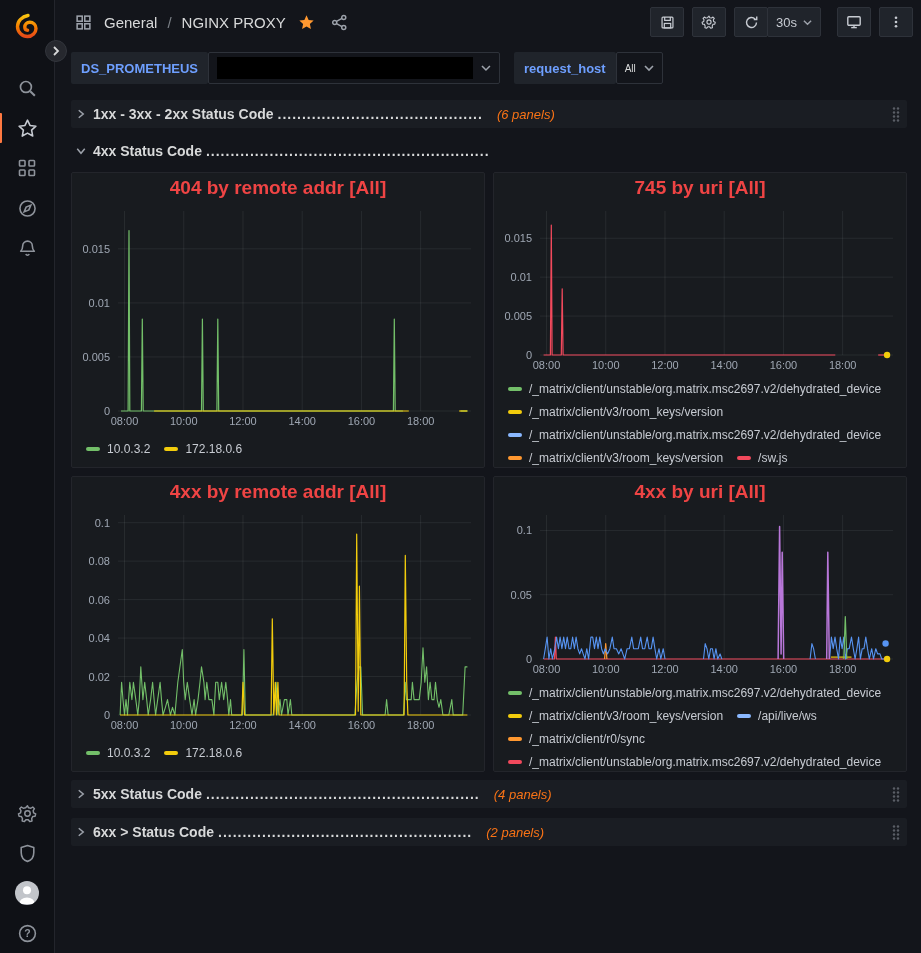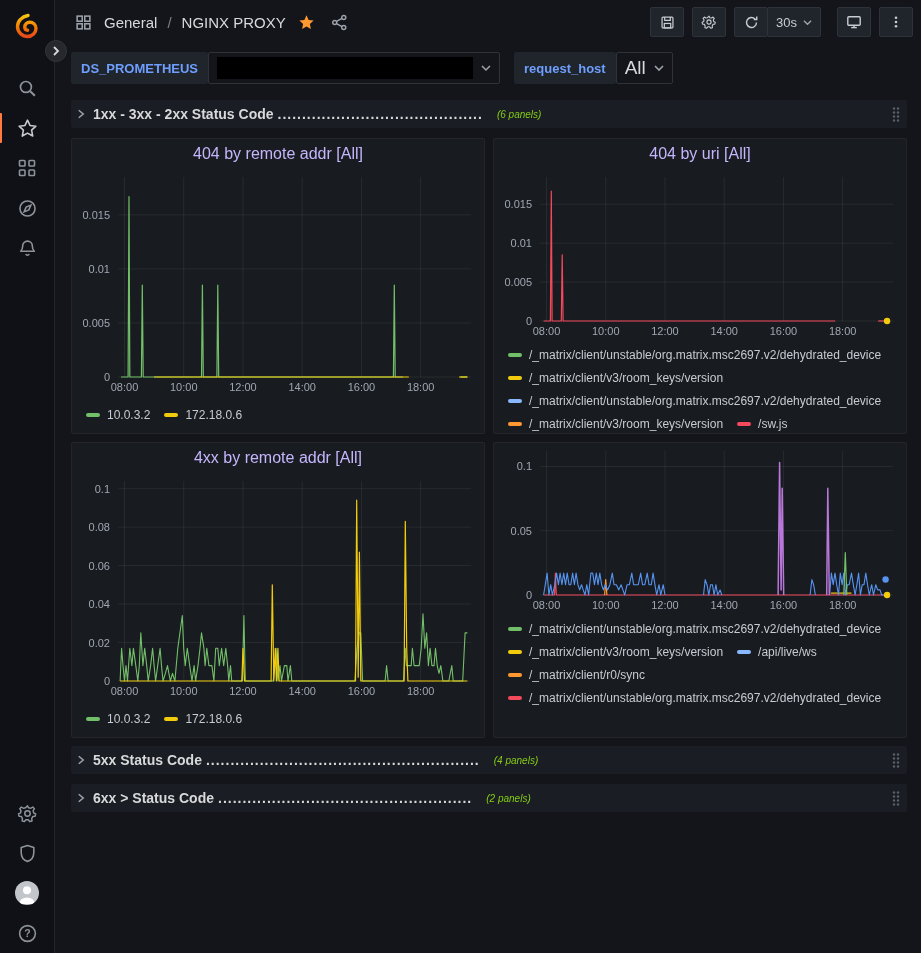--- a/index.html
+++ b/index.html
@@ -34,38 +34,38 @@
   .tz{color:#ff9830;font-size:11px;font-weight:700;}
   .chev{color:#9da2ab;font-size:10px;}
   
   .submenu{display:flex;align-items:center;padding:8px 8px 12px 16px;}
   .var-label{height:32px;display:flex;align-items:center;padding:0 10px;background:#20242b;
     border-radius:2px;color:#6e9fff;font-size:13px;font-weight:600;cursor:pointer;}
   .var-value{height:32px;display:flex;align-items:center;border:1px solid #2e323a;border-radius:2px;
     background:#13151b;padding:0 8px;gap:8px;cursor:pointer;}
   .redacted{width:258px;height:22px;background:#000;}
   .var-sp{width:14px;}
-  .all-value{color:#d8d9da;font-size:19px;}
+  .all-value{color:#d8d9da;font-size:10px;}
   
   .dash-body{padding:2px 14px 0 16px;}
   .row-header{display:flex;align-items:center;height:28px;margin:2px 0 10px 0;color:#d8d9da;
     font-size:14px;font-weight:700;cursor:pointer;}
   .row-header.collapsed{background:#1a1d23;border-radius:2px;padding:0 6px 0 4px;}
   .row-header.expanded{background:transparent;height:26px;margin-bottom:8px;padding:0 6px 0 4px;}
   .row-chev{color:#9da2ab;margin-right:6px;display:flex;align-items:center;}
   .row-chev.down svg{transform:rotate(90deg);}
   .row-leader{font-weight:700;letter-spacing:1px;margin-left:4px;white-space:nowrap;overflow:hidden;}
-  .row-count{color:#84cc16;font-size:10px;font-style:italic;font-weight:400;margin-left:14px;white-space:nowrap;}
+  .row-count{color:#f97316;font-size:13px;font-style:italic;font-weight:400;margin-left:14px;white-space:nowrap;}
   .row-handle{margin-left:auto;color:#5a5e66;display:flex;align-items:center;cursor:grab;}
   
   .panel-grid{display:grid;grid-template-columns:1fr 1fr;gap:8px;margin-bottom:8px;}
   .panel{background:#181b1f;border:1px solid #23252b;border-radius:2px;height:296px;
     display:flex;flex-direction:column;overflow:hidden;}
-  .panel-title{height:30px;display:flex;align-items:center;justify-content:center;color:#c4b5fd;
-    font-size:16px;font-weight:400;cursor:pointer;flex:none;}
+  .panel-title{height:30px;display:flex;align-items:center;justify-content:center;color:#ef4444;
+    font-size:19px;font-weight:700;cursor:pointer;flex:none;}
   .chart{flex:none;position:relative;}
   .chart.tall{height:228px;}
   .chart.short{height:172px;}
   .legend{flex:1;overflow:hidden;display:flex;flex-wrap:wrap;align-content:flex-start;
     column-gap:14px;row-gap:0;padding:2px 4px 0 14px;text-align:center;}
   .legend.row1{align-content:center;padding-top:0;}
   .legend-item{display:flex;align-items:center;gap:7px;height:23px;white-space:nowrap;
     color:#c7cbd2;font-size:12px;cursor:pointer;}
   .swatch{width:14px;height:4px;border-radius:2px;flex:none;}
   .footer-space{height:110px;}
@@ -269,20 +269,29 @@
             <circle cx="3" cy="6.5" r="1.2"></circle>
             <circle cx="7" cy="6.5" r="1.2"></circle>
           <circle cx="3" cy="10.5" r="1.2"></circle>
             <circle cx="7" cy="10.5" r="1.2"></circle>
             <circle cx="3" cy="14.5" r="1.2"></circle>
             <circle cx="7" cy="14.5" r="1.2"></circle>
         </svg>
       </span>
     </div>
 
+    <div class="row-header expanded">
+      <span class="row-chev down">
+        <svg width="12" height="12" viewBox="0 0 16 16" fill="none" stroke="currentColor" stroke-width="2">
+            <path d="M5 3 l6 5 -6 5"></path>
+          </svg>
+      </span>
+      <span>4xx Status Code</span>
+      <span class="row-leader">..........................................................</span>
+    </div>
 
     <div class="panel-grid">
       <div class="panel">
         <div class="panel-title">404 by remote addr [All]</div>
         <div class="chart tall"><svg width="412" height="228" viewBox="0 0 412 228">
               <line x1="52.515100671140935" y1="8" x2="52.515100671140935" y2="208" stroke="rgba(240,250,255,0.07)" stroke-width="1"></line>
               <text x="52.515100671140935" y="222" text-anchor="middle" font-size="11" fill="#9fa7b3">08:00</text>
               <line x1="111.74328859060402" y1="8" x2="111.74328859060402" y2="208" stroke="rgba(240,250,255,0.07)" stroke-width="1"></line>
               <text x="111.74328859060402" y="222" text-anchor="middle" font-size="11" fill="#9fa7b3">10:00</text>
               <line x1="170.97147651006713" y1="8" x2="170.97147651006713" y2="208" stroke="rgba(240,250,255,0.07)" stroke-width="1"></line>
@@ -311,21 +320,21 @@
               <span class="swatch" style="background: rgb(115, 191, 105);"></span>
               <span>10.0.3.2</span>
             </div>
             <div class="legend-item">
               <span class="swatch" style="background: rgb(242, 204, 12);"></span>
               <span>172.18.0.6</span>
             </div>
           </div>
       </div>
       <div class="panel">
-        <div class="panel-title">404 by uri [All]</div>
+        <div class="panel-title">745 by uri [All]</div>
         <div class="chart short"><svg width="412" height="172" viewBox="0 0 412 172">
               <line x1="52.515100671140935" y1="8" x2="52.515100671140935" y2="152" stroke="rgba(240,250,255,0.07)" stroke-width="1"></line>
               <text x="52.515100671140935" y="166" text-anchor="middle" font-size="11" fill="#9fa7b3">08:00</text>
               <line x1="111.74328859060402" y1="8" x2="111.74328859060402" y2="152" stroke="rgba(240,250,255,0.07)" stroke-width="1"></line>
               <text x="111.74328859060402" y="166" text-anchor="middle" font-size="11" fill="#9fa7b3">10:00</text>
               <line x1="170.97147651006713" y1="8" x2="170.97147651006713" y2="152" stroke="rgba(240,250,255,0.07)" stroke-width="1"></line>
               <text x="170.97147651006713" y="166" text-anchor="middle" font-size="11" fill="#9fa7b3">12:00</text>
               <line x1="230.19966442953023" y1="8" x2="230.19966442953023" y2="152" stroke="rgba(240,250,255,0.07)" stroke-width="1"></line>
               <text x="230.19966442953023" y="166" text-anchor="middle" font-size="11" fill="#9fa7b3">14:00</text>
               <line x1="289.42785234899327" y1="8" x2="289.42785234899327" y2="152" stroke="rgba(240,250,255,0.07)" stroke-width="1"></line>
@@ -402,20 +411,21 @@
               <span class="swatch" style="background: rgb(115, 191, 105);"></span>
               <span>10.0.3.2</span>
             </div>
             <div class="legend-item">
               <span class="swatch" style="background: rgb(242, 204, 12);"></span>
               <span>172.18.0.6</span>
             </div>
           </div>
       </div>
       <div class="panel">
+        <div class="panel-title">4xx by uri [All]</div>
         <div class="chart short"><svg width="412" height="172" viewBox="0 0 412 172">
               <line x1="52.515100671140935" y1="8" x2="52.515100671140935" y2="152" stroke="rgba(240,250,255,0.07)" stroke-width="1"></line>
               <text x="52.515100671140935" y="166" text-anchor="middle" font-size="11" fill="#9fa7b3">08:00</text>
               <line x1="111.74328859060402" y1="8" x2="111.74328859060402" y2="152" stroke="rgba(240,250,255,0.07)" stroke-width="1"></line>
               <text x="111.74328859060402" y="166" text-anchor="middle" font-size="11" fill="#9fa7b3">10:00</text>
               <line x1="170.97147651006713" y1="8" x2="170.97147651006713" y2="152" stroke="rgba(240,250,255,0.07)" stroke-width="1"></line>
               <text x="170.97147651006713" y="166" text-anchor="middle" font-size="11" fill="#9fa7b3">12:00</text>
               <line x1="230.19966442953023" y1="8" x2="230.19966442953023" y2="152" stroke="rgba(240,250,255,0.07)" stroke-width="1"></line>
               <text x="230.19966442953023" y="166" text-anchor="middle" font-size="11" fill="#9fa7b3">14:00</text>
               <line x1="289.42785234899327" y1="8" x2="289.42785234899327" y2="152" stroke="rgba(240,250,255,0.07)" stroke-width="1"></line>

